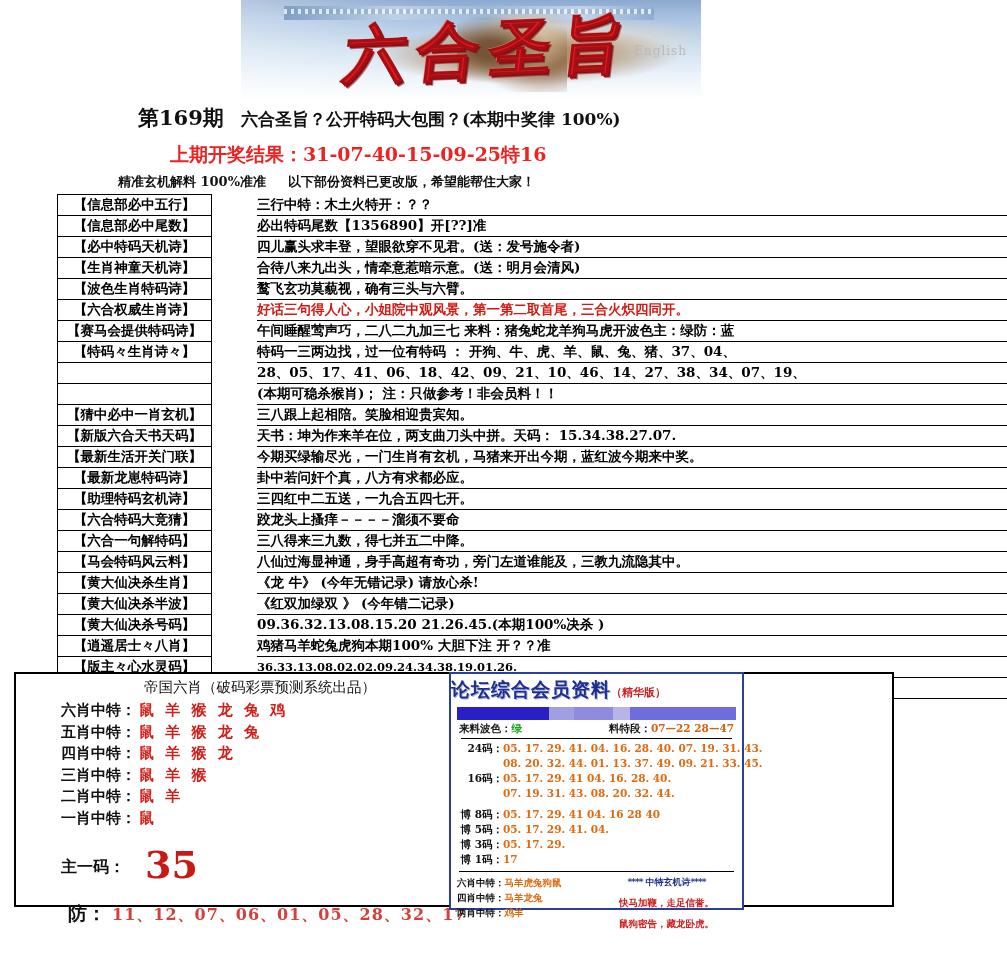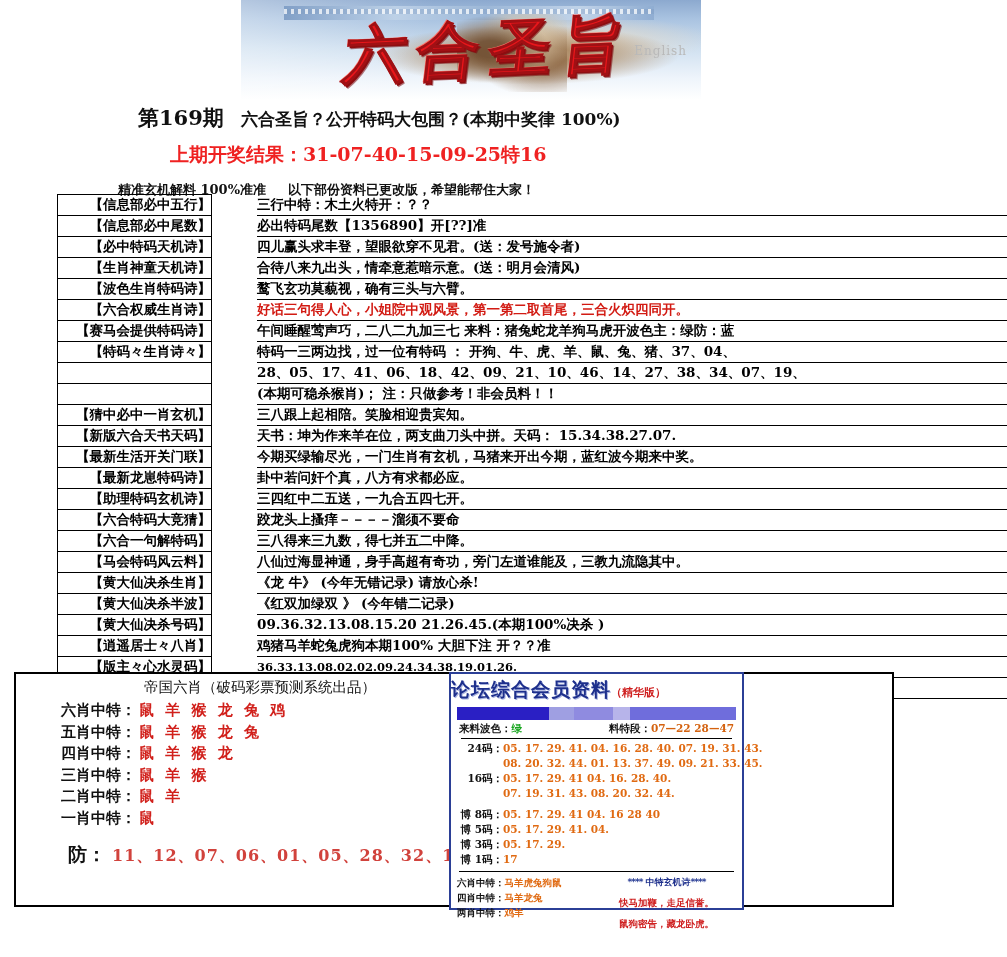--- a/index.html
+++ b/index.html
@@ -69,39 +69,39 @@
   #issue-line .slogan{font-size:17px;font-weight:bold;margin-left:12px;}
 
   #last-result{
     position:absolute;left:170px;top:142px;
     font-family:"DejaVu Serif","Liberation Serif",serif;
     font-size:19px;font-weight:bold;color:#ef2222;white-space:nowrap;
   }
   #last-result .nums{letter-spacing:0px;}
 
   #notice{
-    position:absolute;left:118px;top:181px;white-space:nowrap;
+    position:absolute;left:118px;top:173px;white-space:nowrap;
     font-family:"DejaVu Serif","Liberation Serif",serif;
     font-size:13px;font-weight:bold;color:#111;
   }
   #notice .gap{display:inline-block;width:22px;}
 
   
   #main-table{
     position:absolute;left:57px;top:194px;width:1065px;
     border-collapse:collapse;
     table-layout:fixed;
   }
   #main-table td{
     padding:0;vertical-align:middle;
     font-family:"DejaVu Serif","Liberation Serif",serif;
   }
   .lab-cell{
     width:153px;border:1px solid #000;
-    text-align:right;height:20px;
+    text-align:center;height:20px;
     font-size:13.5px;font-weight:bold;color:#000;
     white-space:nowrap;
   }
   .gap-cell{width:45px;border:none;background:#fff;}
   .val-cell{
     border-bottom:1px solid #000;
     height:20px;
     font-size:13.5px;font-weight:bold;color:#000;
     white-space:nowrap;padding-left:4px;
   }
@@ -351,20 +351,23 @@
 <div id="left-pred">
   <div class="title">帝国六肖（破码彩票预测系统出品）</div>
   <div id="pred-rows">
       <div class="pred-row"><span>六肖中特：</span><span class="zod">鼠 羊 猴 龙 兔 鸡</span></div>
       <div class="pred-row"><span>五肖中特：</span><span class="zod">鼠 羊 猴 龙 兔</span></div>
       <div class="pred-row"><span>四肖中特：</span><span class="zod">鼠 羊 猴 龙</span></div>
       <div class="pred-row"><span>三肖中特：</span><span class="zod">鼠 羊 猴</span></div>
       <div class="pred-row"><span>二肖中特：</span><span class="zod">鼠 羊</span></div>
       <div class="pred-row"><span>一肖中特：</span><span class="zod">鼠</span></div>
     </div>
+  <div id="main-code">
+    <span>主一码：</span><span class="big">35</span>
+  </div>
   <div id="defend">
     <span>防：</span><span class="dn">11、12、07、06、01、05、28、32、17</span>
   </div>
 </div>
 
 <div id="member-panel">
   <div class="mp-title">
     <span class="t1">论坛综合会员资料</span><span class="t2">（精华版）</span>
   </div>
   <div class="colorbar"></div>

